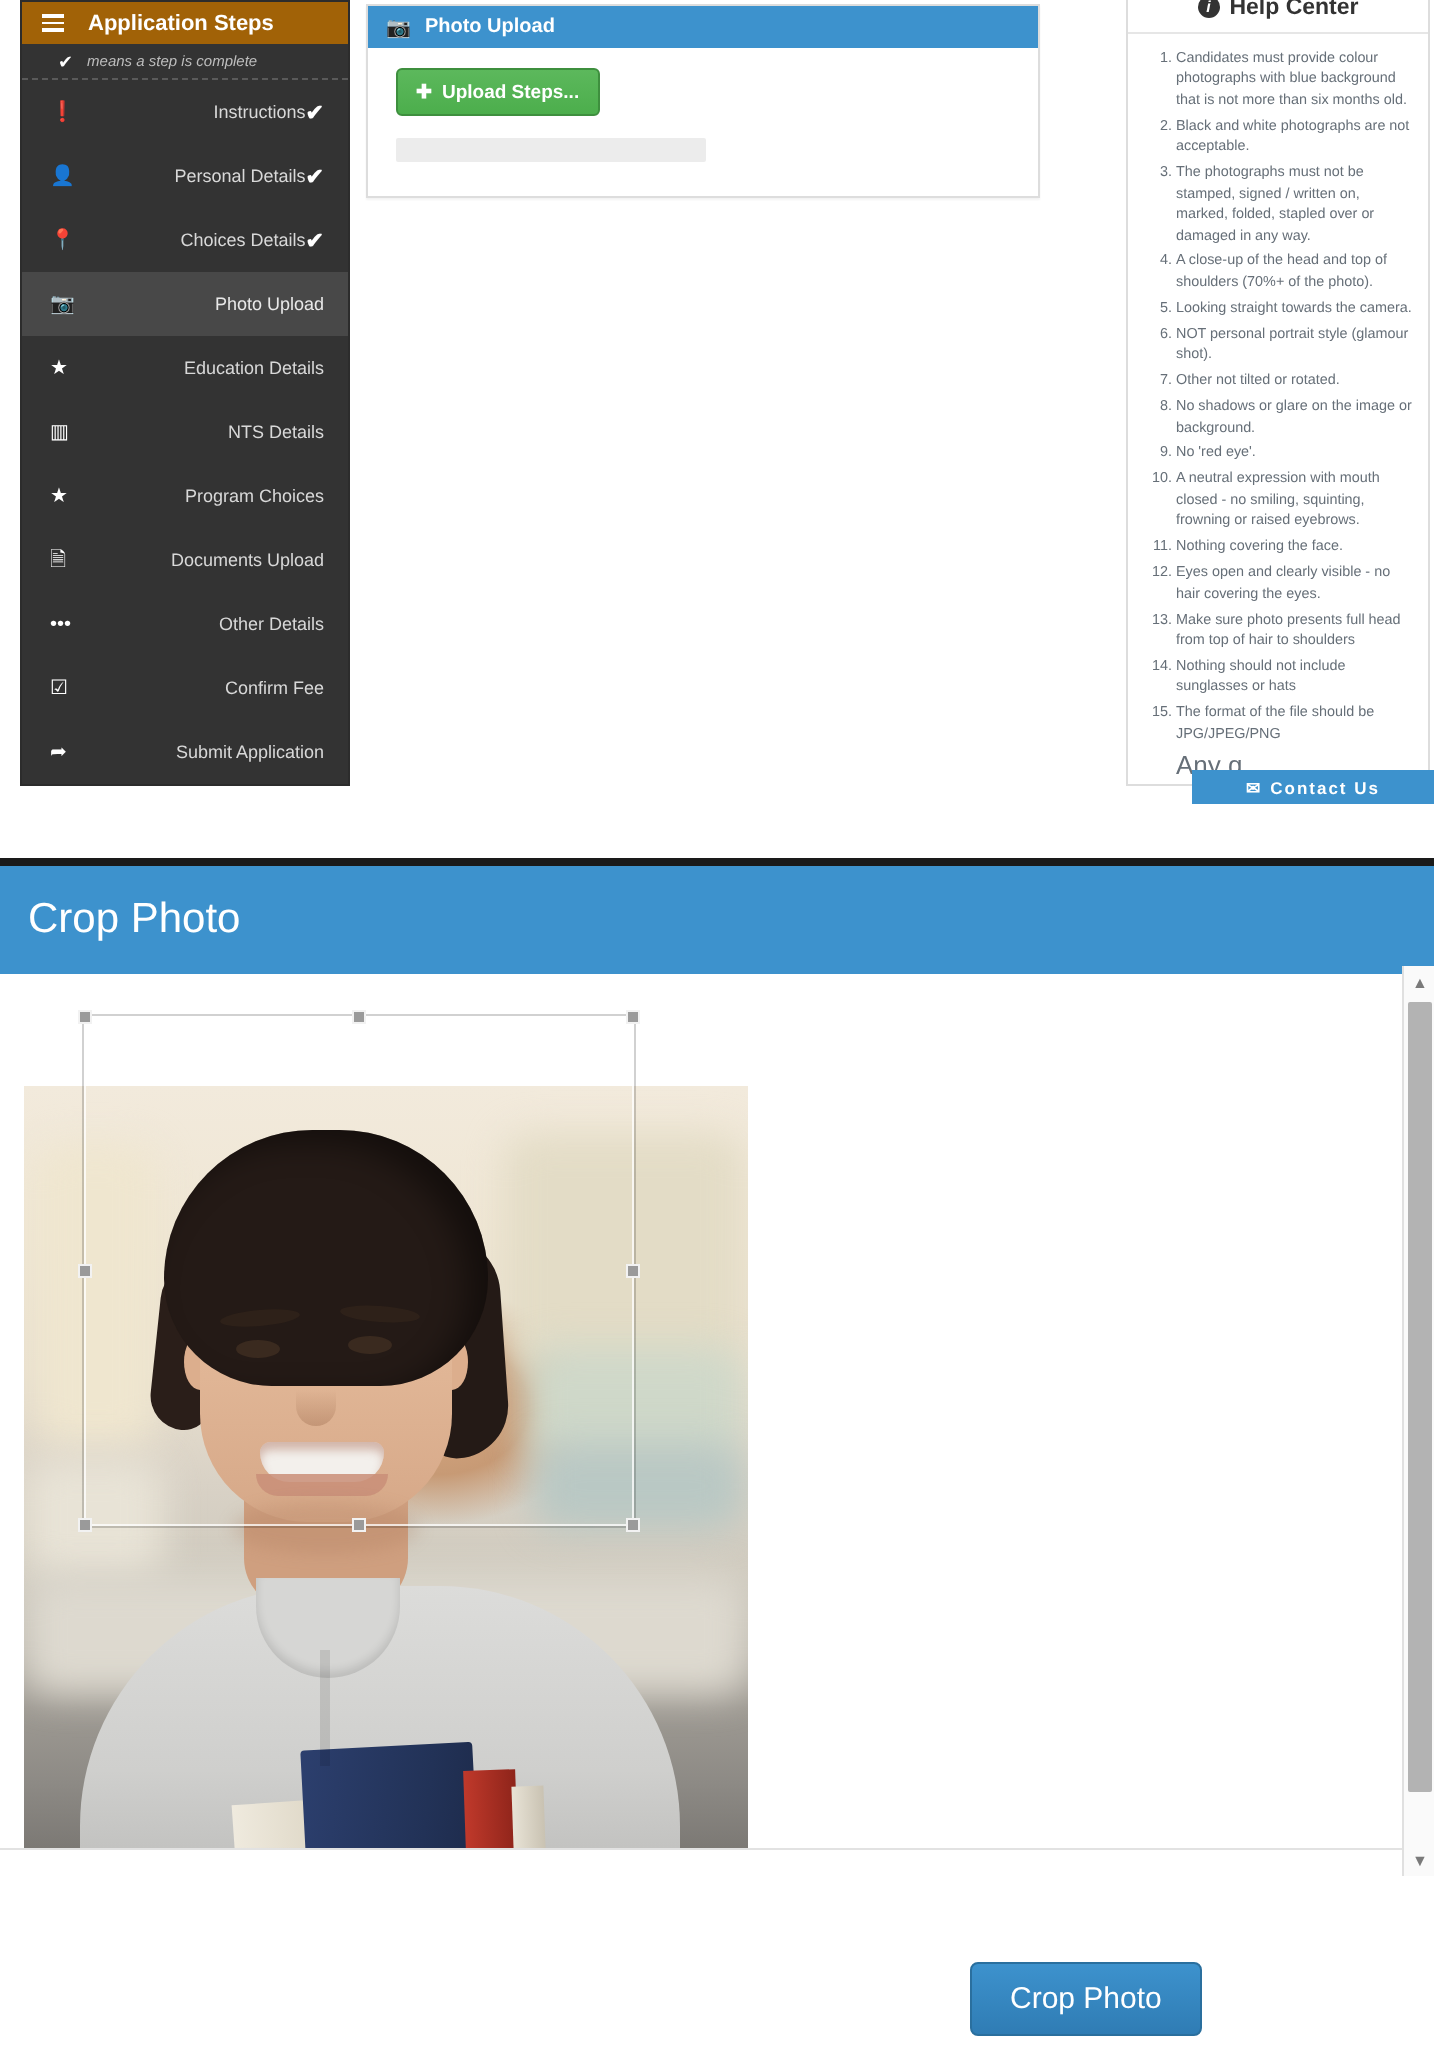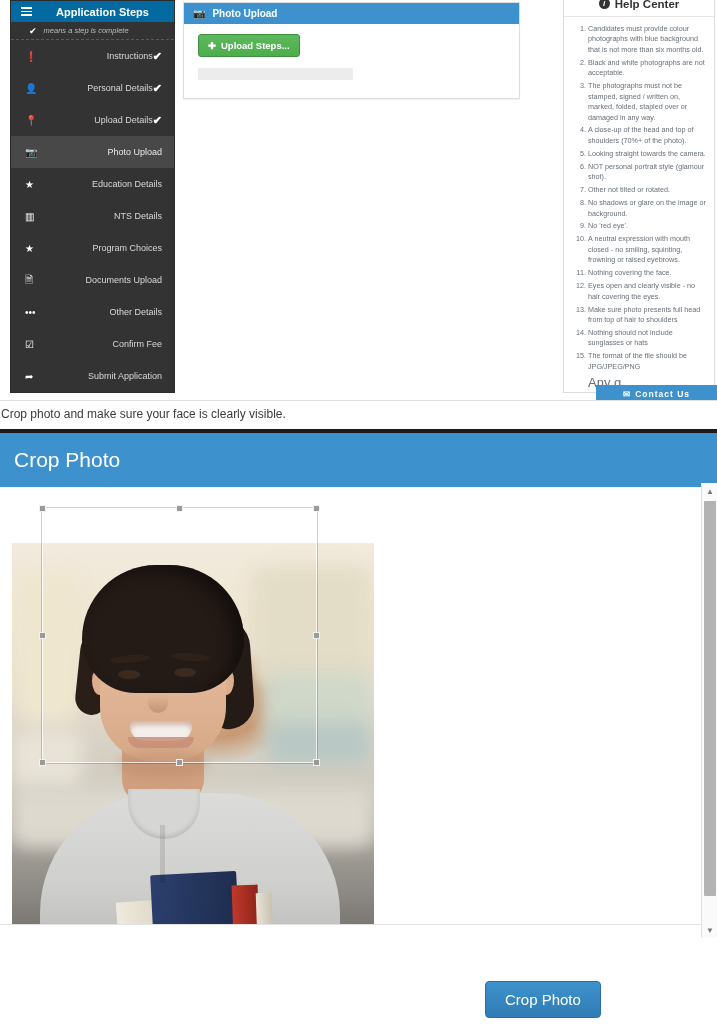--- a/index.html
+++ b/index.html
@@ -19,22 +19,22 @@
     background: #ffffff; overflow: hidden;
   }
 
   
   .sidebar {
     position: absolute; left: 10px; top: 0; width: 165px; height: 393px;
     background: #333333;
     border: 1px solid #2c2c2c;
   }
   .sidebar-header {
-    height: 21px; background: #0369a1;
-    display: flex; align-items: center; gap: 24px;
+    height: 21px; background: #a16207;
+    display: flex; align-items: center; gap: 12px;
     padding: 0 10px;
     color: #ffffff; font-size: 11px; font-weight: bold;
   }
   .hamburger { display: inline-block; width: 11px; }
   .hamburger i { display: block; height: 1.5px; background: #fff; margin: 2px 0; }
   .sidebar-note {
     height: 18px; display: flex; align-items: center; gap: 7px;
     padding: 0 10px 0 18px;
     color: #bdbdbd; font-size: 7.5px; font-style: italic;
     border-bottom: 1px dashed #5a5a5a;
@@ -314,21 +314,21 @@
             <span class="nav-label">Instructions</span>
             <span class="nav-check">✔</span>
           </div>
           <div class="nav-item">
             <span class="nav-ico">👤</span>
             <span class="nav-label">Personal Details</span>
             <span class="nav-check">✔</span>
           </div>
           <div class="nav-item">
             <span class="nav-ico">📍</span>
-            <span class="nav-label">Upload Details</span>
+            <span class="nav-label">Choices Details</span>
             <span class="nav-check">✔</span>
           </div>
           <div class="nav-item active">
             <span class="nav-ico">📷</span>
             <span class="nav-label">Photo Upload</span>
           </div>
           <div class="nav-item">
             <span class="nav-ico">★</span>
             <span class="nav-label">Education Details</span>
           </div>
@@ -397,21 +397,20 @@
         </ol>
       <div class="help-tail">Any q</div>
     </div>
 
     <div class="contact-btn">
       <span>✉</span>
       <span>Contact Us</span>
     </div>
   </div>
 
-  <div class="hint-strip">Crop photo and make sure your face is clearly visible.</div>
 
   <div class="crop-modal">
     <div class="crop-head">
       <span class="crop-title">Crop Photo</span>
     </div>
 
     <div class="crop-body">
       <div class="photo-wrap">
         <div class="photo">
           <div class="blob b1"></div>

